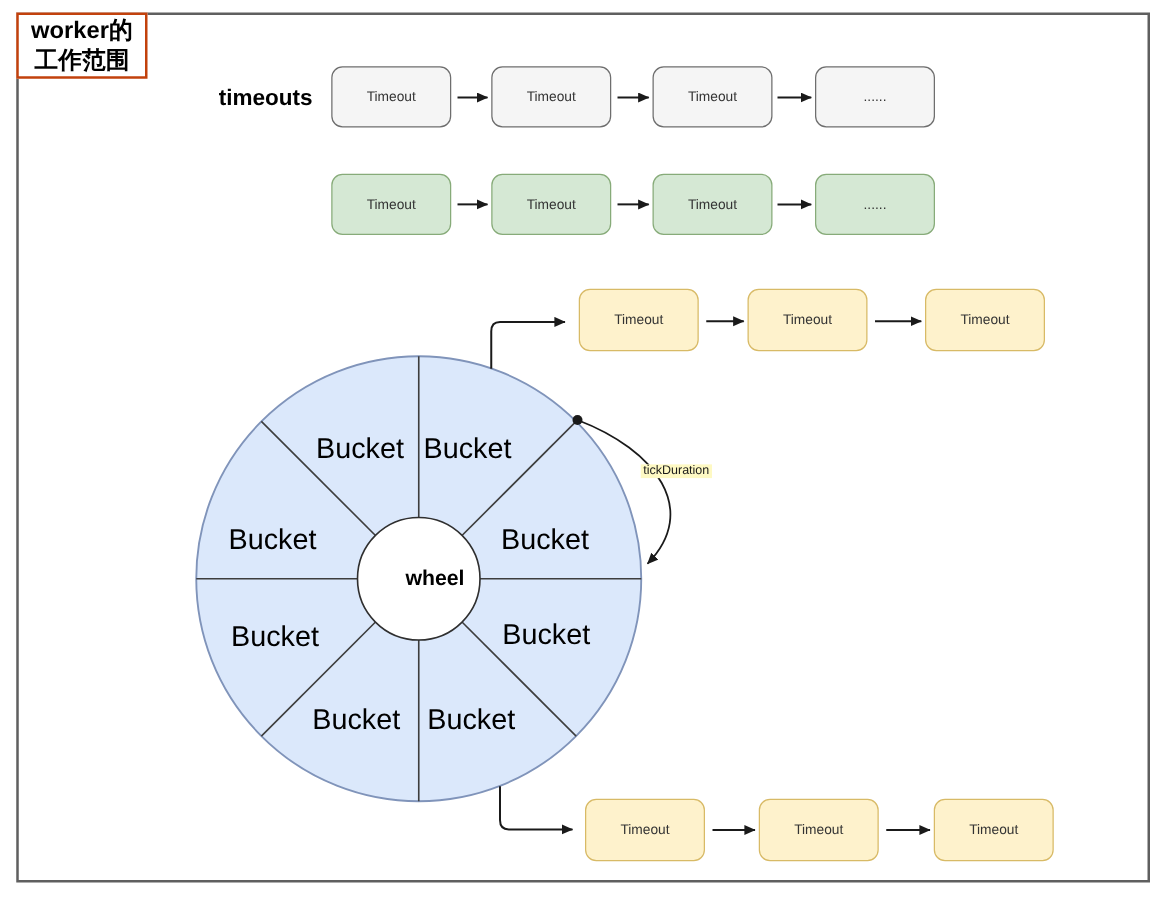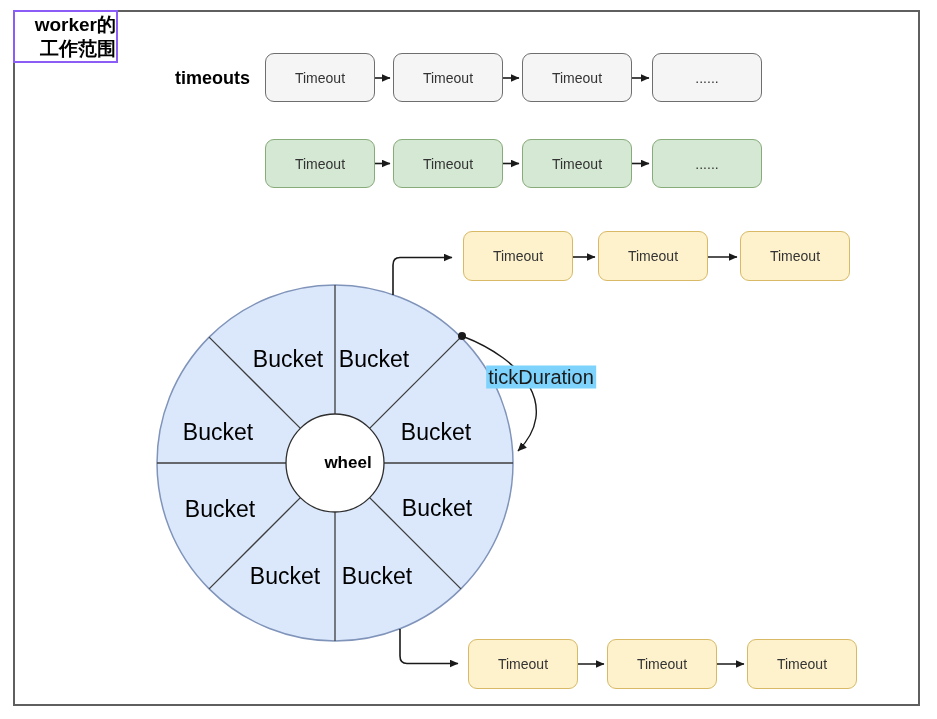--- a/index.html
+++ b/index.html
@@ -7,48 +7,48 @@
     position:relative;width:937px;height:719px;background:#ffffff;overflow:hidden;
     font-family:"Liberation Sans","DejaVu Sans",sans-serif;color:#1a1a1a;
   }
   .canvas-border{
     position:absolute;left:13px;top:10px;width:907px;height:696px;
     border:2px solid #5f5f5f;background:#ffffff;box-sizing:border-box;
   }
   .svg-layer{position:absolute;left:0;top:0;width:937px;height:719px;pointer-events:none;}
   .legend{
     position:absolute;left:13px;top:10px;width:105px;height:53px;
-    background:#ffffff;border:2px solid #8b5cf6;box-sizing:border-box;
-    display:flex;flex-direction:column;align-items:flex-end;justify-content:center;
+    background:#ffffff;border:2px solid #c2410c;box-sizing:border-box;
+    display:flex;flex-direction:column;align-items:center;justify-content:center;
     font-weight:bold;font-size:19px;line-height:24px;color:#000;
   }
   .row-label{
     position:absolute;font-weight:bold;color:#000;text-align:right;
   }
   .row-label.timeouts{left:60px;top:68px;width:190px;font-size:18px;text-align:right;}
   .row-label.cancelled{left:60px;top:154px;width:190px;font-size:18px;}
   .node{
-    position:absolute;width:110px;height:49px;border-radius:9px;box-sizing:border-box;
+    position:absolute;width:96px;height:49px;border-radius:9px;box-sizing:border-box;
     display:flex;align-items:center;justify-content:center;
-    font-size:14px;color:#333333;
+    font-size:11px;color:#333333;
   }
   .node.gray{background:#f5f5f5;border:1.4px solid #6e6e6e;}
   .node.green{background:#d5e8d4;border:1.4px solid #87ab79;}
   .node.yellow{background:#fef2cc;border:1.4px solid #d8ba66;height:50px;}
   .bucket-label{
     position:absolute;transform:translate(-50%,-50%);
     font-size:23px;color:#000000;white-space:nowrap;
   }
   .wheel-label{
     position:absolute;transform:translate(-50%,-50%);
     font-size:17px;font-weight:bold;color:#000;white-space:nowrap;
   }
   .tick-label{
     position:absolute;transform:translate(-50%,-50%);
-    font-size:20px;color:#1a1a1a;background:#7dd3fc;padding:0 2px;white-space:nowrap;
+    font-size:10px;color:#1a1a1a;background:#fef9c3;padding:0 2px;white-space:nowrap;
   }
   .watermark{
     position:absolute;left:752px;top:676px;font-size:17px;color:#bdbdbd;
     white-space:nowrap;z-index:5;
   }
 </style>
 </head>
 <body>
 
 <div class="stage">

